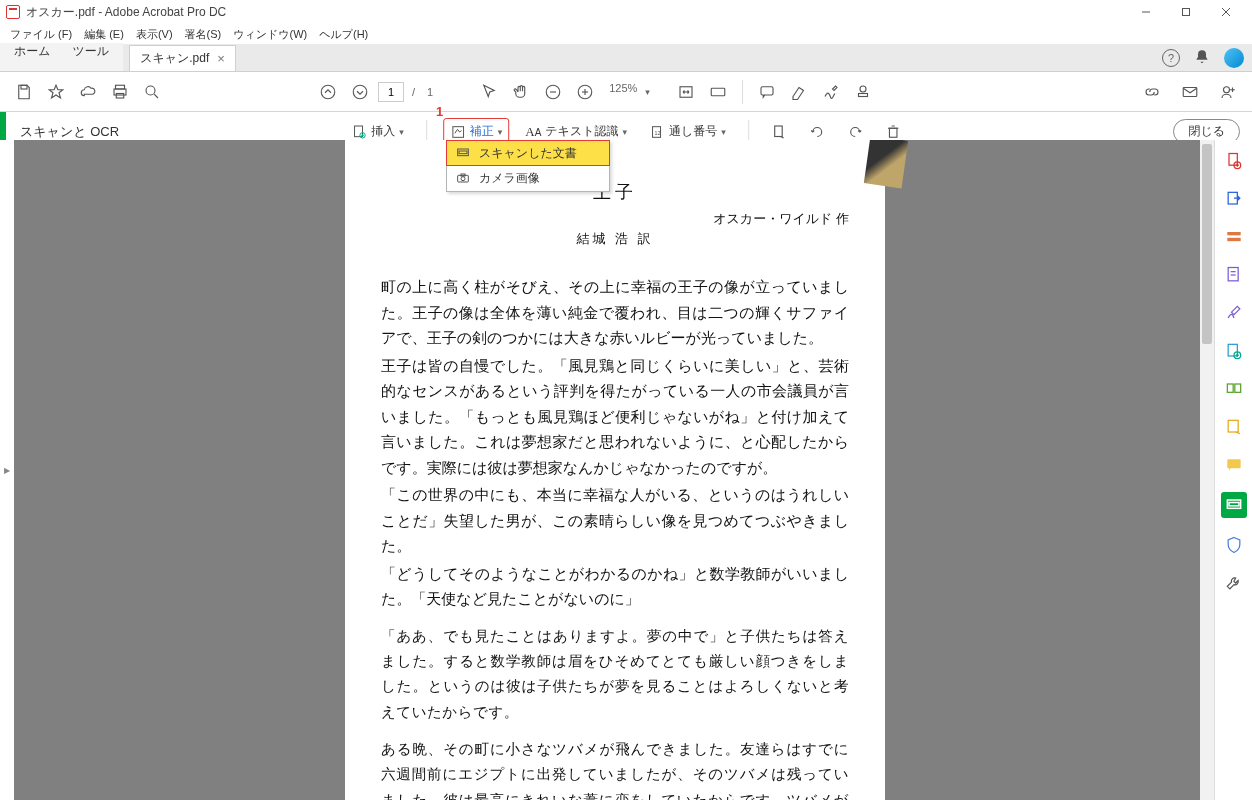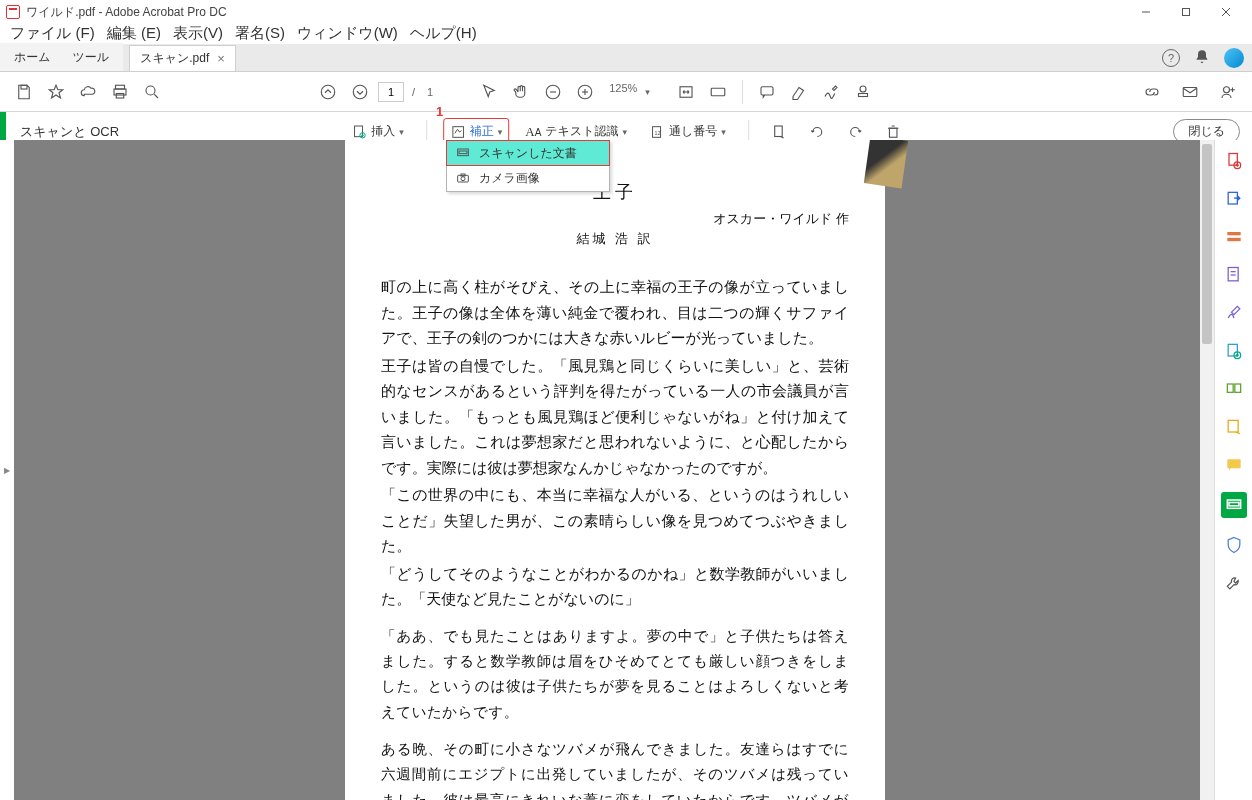--- a/index.html
+++ b/index.html
@@ -8,26 +8,26 @@
 
 .titlebar { height: 24px; display: flex; align-items: center; padding: 0 6px; background: #fff; }
 .titlebar .app-icon { width: 14px; height: 14px; border: 1px solid #d33; border-radius: 2px; margin-right: 6px; position: relative; }
 .titlebar .app-icon::after { content: ""; position: absolute; inset: 2px; border-top: 2px solid #d33; }
 .titlebar .title { flex: 0 0 auto; font-size: 12px; color: #444; }
 .titlebar .spacer { flex: 1; }
 .winbtn { width: 40px; height: 24px; display: flex; align-items: center; justify-content: center; color: #555; }
 .winbtn svg { width: 10px; height: 10px; }
 
 
-.menubar { height: 20px; display: flex; align-items: flex-start; gap: 12px; padding: 0 10px; font-size: 15px; color: #333; }
+.menubar { height: 20px; display: flex; align-items: center; gap: 12px; padding: 0 10px; font-size: 11px; color: #333; }
 .menubar span { cursor: default; }
 
 
 .tabrow { height: 28px; background: #eaeaea; display: flex; align-items: flex-end; border-bottom: 1px solid #cfcfcf; position: relative; }
-.hometabs { display: flex; align-items: center; height: 28px; padding: 0 14px; gap: 22px; background: #f3f3f3; font-size: 12px; color: #333; }
+.hometabs { display: flex; align-items: flex-start; height: 28px; padding: 0 14px; gap: 22px; background: #f3f3f3; font-size: 12px; color: #333; }
 .doctab { height: 26px; background: #fff; border: 1px solid #cfcfcf; border-bottom: none; display: flex; align-items: center; padding: 0 10px; gap: 8px; font-size: 12px; margin-left: 6px; position: relative; }
 .doctab .close { color: #777; font-size: 13px; }
 .tabrow .right { position: absolute; right: 8px; top: 0; height: 28px; display: flex; align-items: center; gap: 14px; }
 .circle-icon { width: 18px; height: 18px; border: 1.5px solid #666; border-radius: 50%; display: flex; align-items: center; justify-content: center; font-size: 11px; color: #666; }
 .bell { color: #555; }
 .avatar { width: 20px; height: 20px; border-radius: 50%; background: linear-gradient(135deg,#4fc3f7,#0288d1); }
 
 
 .maintoolbar { height: 40px; border-bottom: 1px solid #d6d6d6; display: flex; align-items: center; padding: 0 10px; gap: 4px; position: relative; }
 .tb-btn { width: 28px; height: 28px; display: flex; align-items: center; justify-content: center; color: #555; border-radius: 3px; }
@@ -48,21 +48,21 @@
 .closebtn { border: 1px solid #888; border-radius: 14px; padding: 3px 14px; font-size: 12px; color: #333; background: #fff; }
 .sb-btn { display: flex; align-items: center; gap: 4px; font-size: 12px; color: #333; padding: 4px 6px; border-radius: 3px; }
 .sb-btn .caret { font-size: 9px; color: #666; }
 .sb-btn svg { width: 16px; height: 16px; stroke: #555; fill: none; stroke-width: 1.5; }
 .redbox { border: 1.5px solid #e53935 !important; }
 .redlabel { position: absolute; color: #e53935; font-weight: bold; font-size: 13px; }
 
 
 .dropdown { position: absolute; top: 140px; left: 446px; width: 164px; background: #fff; border: 1px solid #b5b5b5; box-shadow: 2px 2px 3px rgba(0,0,0,.15); z-index: 10; }
 .dd-item { display: flex; align-items: center; height: 26px; padding: 0 8px; gap: 8px; font-size: 12px; color: #333; }
-.dd-item.sel { background: #5eead4; border: 1.5px solid #e53935; margin: -1px; }
+.dd-item.sel { background: #fde047; border: 1.5px solid #e53935; margin: -1px; }
 .dd-item svg { width: 16px; height: 16px; stroke: #555; fill: none; stroke-width: 1.5; }
 
 
 .workspace { position: absolute; top: 140px; left: 0; right: 0; bottom: 0; display: flex; background: #666; }
 .leftgutter { width: 14px; background: #fff; display: flex; align-items: center; justify-content: center; }
 .leftgutter::after { content: "▶"; font-size: 8px; color: #888; }
 .pagewrap { flex: 1; display: flex; justify-content: center; background: #808080; overflow: hidden; position: relative; }
 .page { width: 540px; background: #fff; margin-top: 0; padding: 40px 36px 20px; font-family: "MS Mincho","Yu Mincho",serif; color: #111; position: relative; margin-left: 16px; }
 .page .corner { position: absolute; right: -20px; top: -2px; width: 38px; height: 48px; background: linear-gradient(135deg,#333 40%, #bfa56a 60%); transform: rotate(8deg); }
 .page .h1 { text-align: center; font-size: 18px; letter-spacing: 4px; margin-bottom: 6px; }
@@ -80,21 +80,21 @@
 .rail-btn.active { background: #00a843; border-radius: 3px; padding: 2px; width: 26px; height: 26px; }
 .rail-btn.active svg { stroke: #fff; fill: none; }
 
 .caret-glyph { font-size: 9px; color: #666; margin-left: 2px; }
 </style>
 </head>
 <body>
 
 <div class="titlebar">
   <div class="app-icon"></div>
-  <div class="title">ワイルド.pdf - Adobe Acrobat Pro DC</div>
+  <div class="title">オスカー.pdf - Adobe Acrobat Pro DC</div>
   <div class="spacer"></div>
   <div class="winbtn">
       <svg viewBox="0 0 10 10">
         <line x1="1" y1="5" x2="9" y2="5" stroke="#555"></line>
       </svg>
     </div>
   <div class="winbtn">
       <svg viewBox="0 0 10 10">
         <rect x="1.5" y="1.5" width="7" height="7" fill="none" stroke="#555"></rect>
       </svg>

